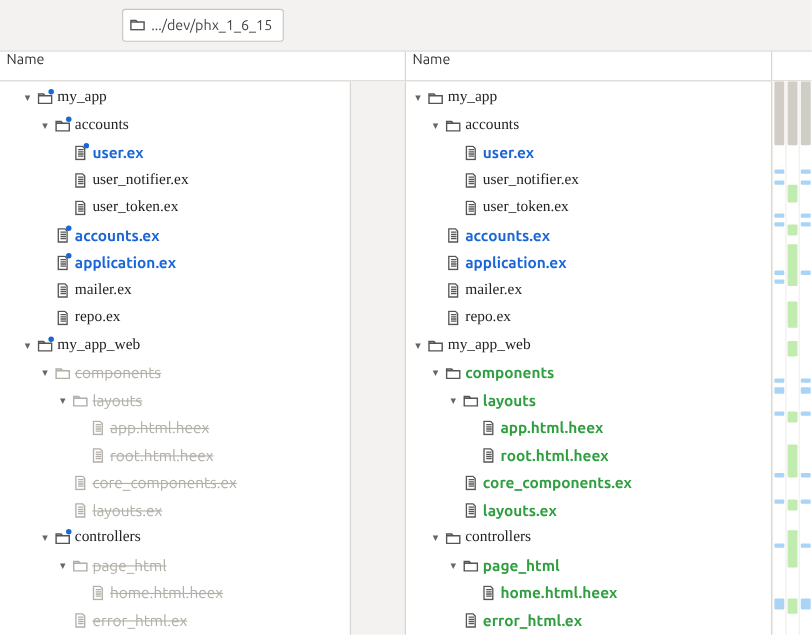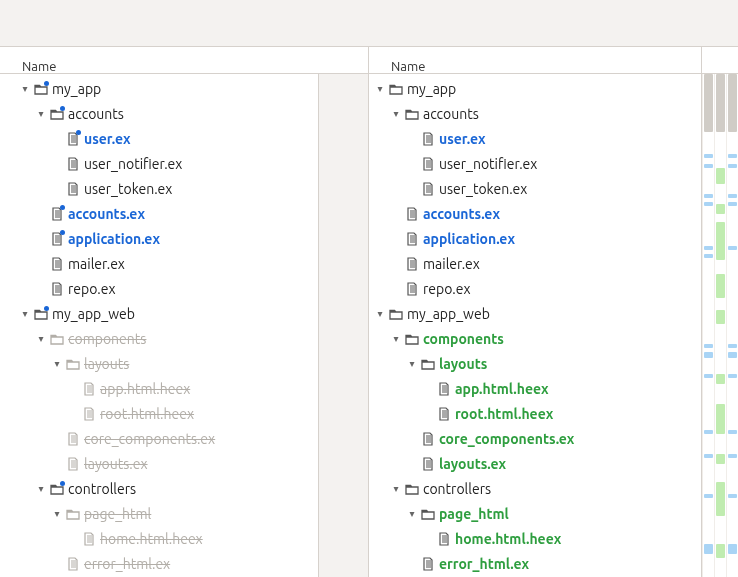--- a/index.html
+++ b/index.html
@@ -42,22 +42,22 @@
   .path-box svg { flex: 0 0 auto; }
   .header-row {
     display: flex;
     height: 26px;
     border-bottom: 1px solid #d6d1cc;
     background: #fff;
   }
   .header-cell {
     width: 369px;
     display: flex;
-    align-items: flex-end;
-    padding-left: 22px;
+    align-items: flex-start;
+    padding-left: 6px;
     font-size: 13px;
     color: #333;
     border-right: 1px solid #d6d1cc;
     box-sizing: border-box;
   }
   .panes {
     display: flex;
     height: calc(577px - 46px - 26px);
   }
   .pane {
@@ -127,35 +127,45 @@
     top: -2px;
     right: 1px;
     width: 5px;
     height: 5px;
     border-radius: 50%;
     background: #1a66d6;
   }
   .label {
     padding-left: 2px;
   }
-  .c-normal { color: #222; }
+  .c-normal { color: #222; font-family: Liberation Serif, serif; }
   .c-blue   { color: #1a66d6; font-weight: 600; }
   .c-green  { color: #2e9e3f; font-weight: 600; }
   .c-dim    { color: #b2aea8; }
   .strike   { text-decoration: line-through; text-decoration-color: #b2aea8; }
 
   svg.folder { stroke: #555; fill: none; stroke-width: 1.3; }
   svg.file   { stroke: #555; fill: none; stroke-width: 1.2; }
   .c-dim svg.folder, .c-dim svg.file,
   .dim-icon { stroke: #b2aea8 !important; }
 </style>
 </head>
 <body>
 
 <div class="top-bar">
+  <div class="top-half">
+    <div class="path-box">
+      <span>
+        <svg class="folder" width="14" height="12" viewBox="0 0 14 12">
+            <path d="M1 2.5V11h12V4H7L5.5 2.5H1z M1 4h12"></path>
+          </svg>
+      </span>
+      <span>.../dev/phx_1_6_15</span>
+    </div>
+  </div>
 </div>
 
 <div class="header-row">
   <div class="header-cell">
     <span>Name</span>
   </div>
   <div class="header-cell" style="width:333px">
     <span>Name</span>
   </div>
   <div style="flex:1;border-right:none" class="header-cell"></div>

